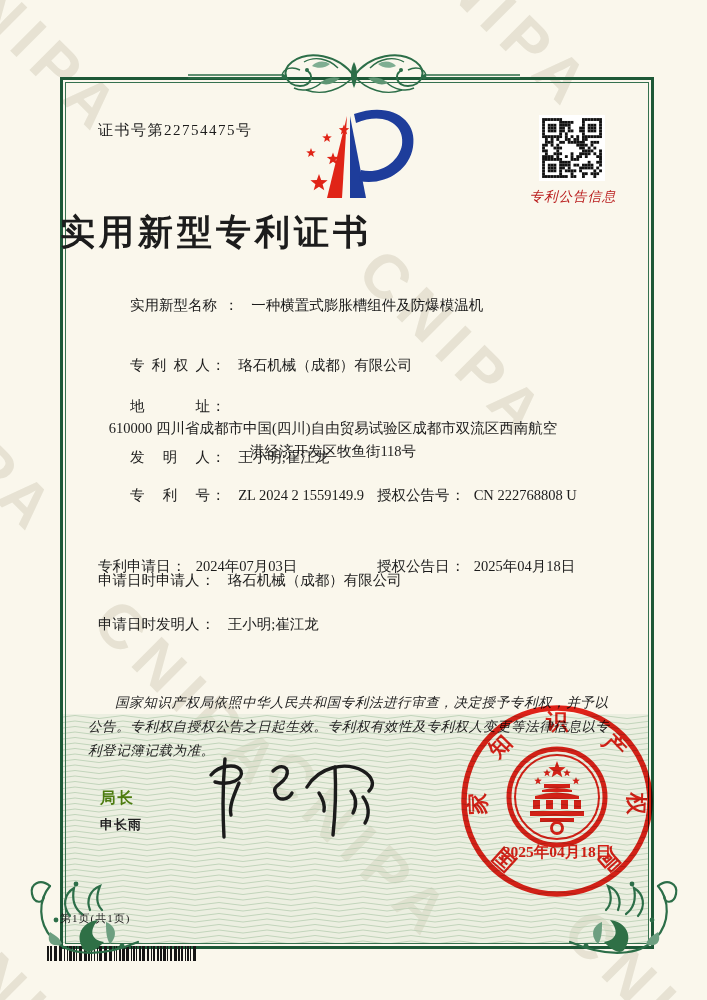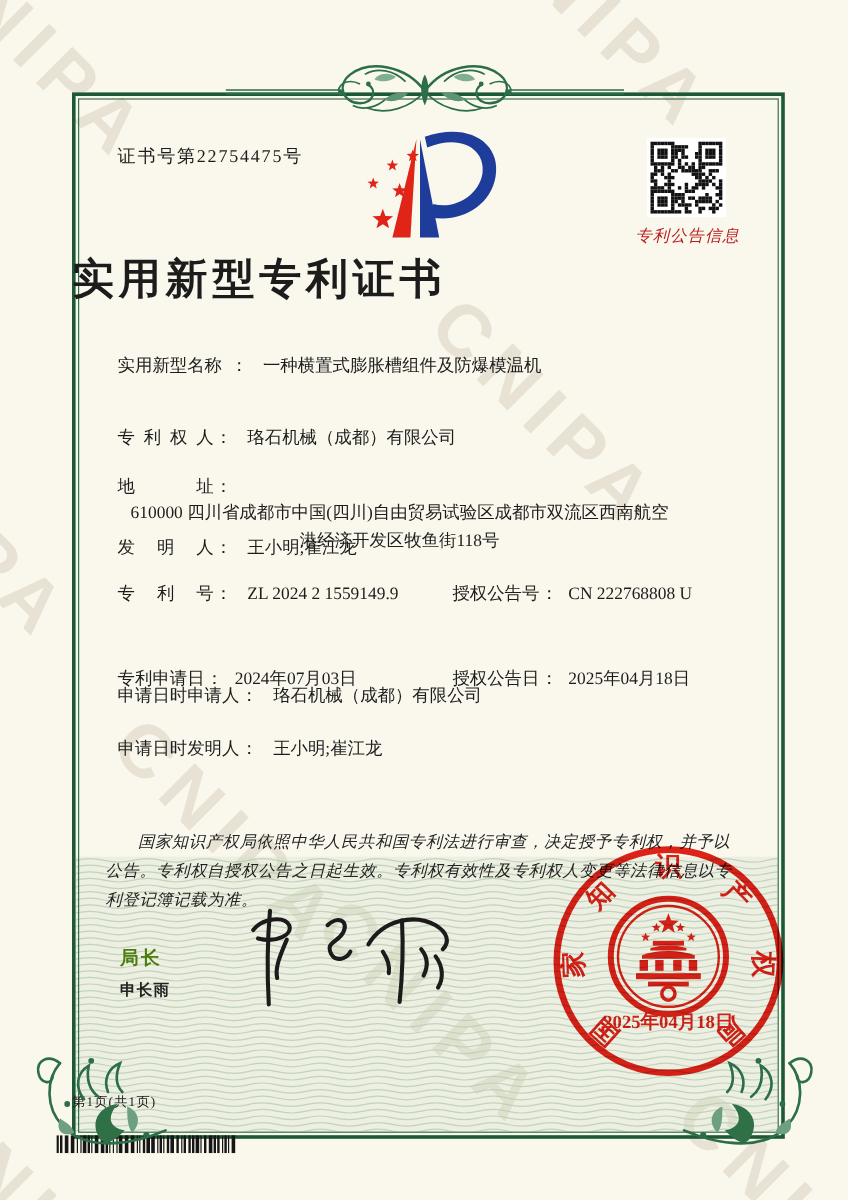--- a/index.html
+++ b/index.html
@@ -28,21 +28,21 @@
   .logo{position:absolute;left:300px;top:101px;width:128px;height:112px;z-index:3;}
   .qr{position:absolute;left:539px;top:115px;width:66px;height:66px;background:#fff;z-index:3;}
   .qr-caption{position:absolute;left:521px;top:188px;width:104px;text-align:center;z-index:3;
               font-size:13.5px;font-style:italic;letter-spacing:1px;color:#b91c1c;
               font-family:"DejaVu Serif",serif;}
   .title{position:absolute;left:60px;top:209px;width:588px;text-align:left;z-index:3;
          font-size:35px;font-weight:bold;letter-spacing:4px;}
 
   
   .row{position:absolute;left:98px;width:548px;font-size:14.5px;line-height:21px;z-index:3;}
-  .lab{display:inline-block;text-align:justify;text-align-last:justify;vertical-align:top;}
+  .lab{display:inline-block;text-align:justify;text-align-last:justify;vertical-align:top;margin-left:32px;}
   .w80{width:80px;}
   .colon{margin-left:1px;}
   .gapc{margin-left:7px;}
   .val{margin-left:9px;vertical-align:top;text-align:center;}
   .val-wide{display:inline-block;width:452px;line-height:22.5px;}
   .rgt{position:absolute;left:279px;top:0;}
 
   .statement{position:absolute;left:88px;top:676px;width:534px;z-index:3;
              font-size:13.5px;line-height:24px;text-indent:2em;letter-spacing:0.6px;
              font-style:italic;font-family:"DejaVu Serif",serif;color:#222;}

